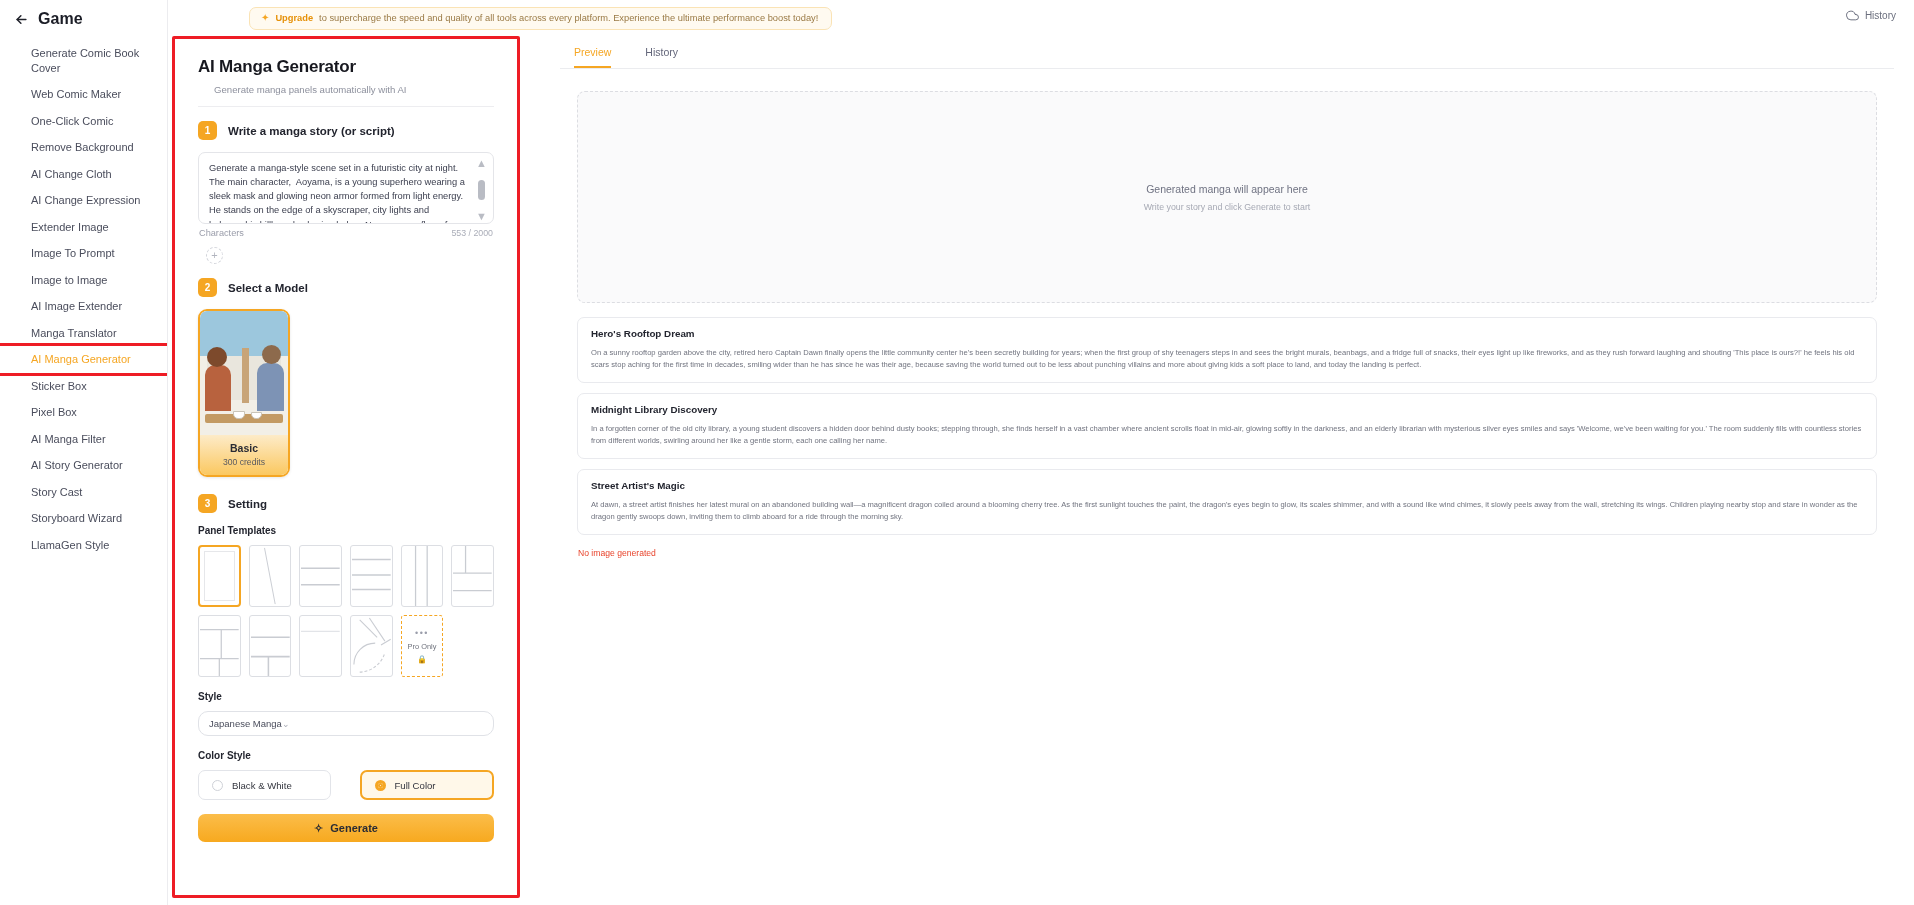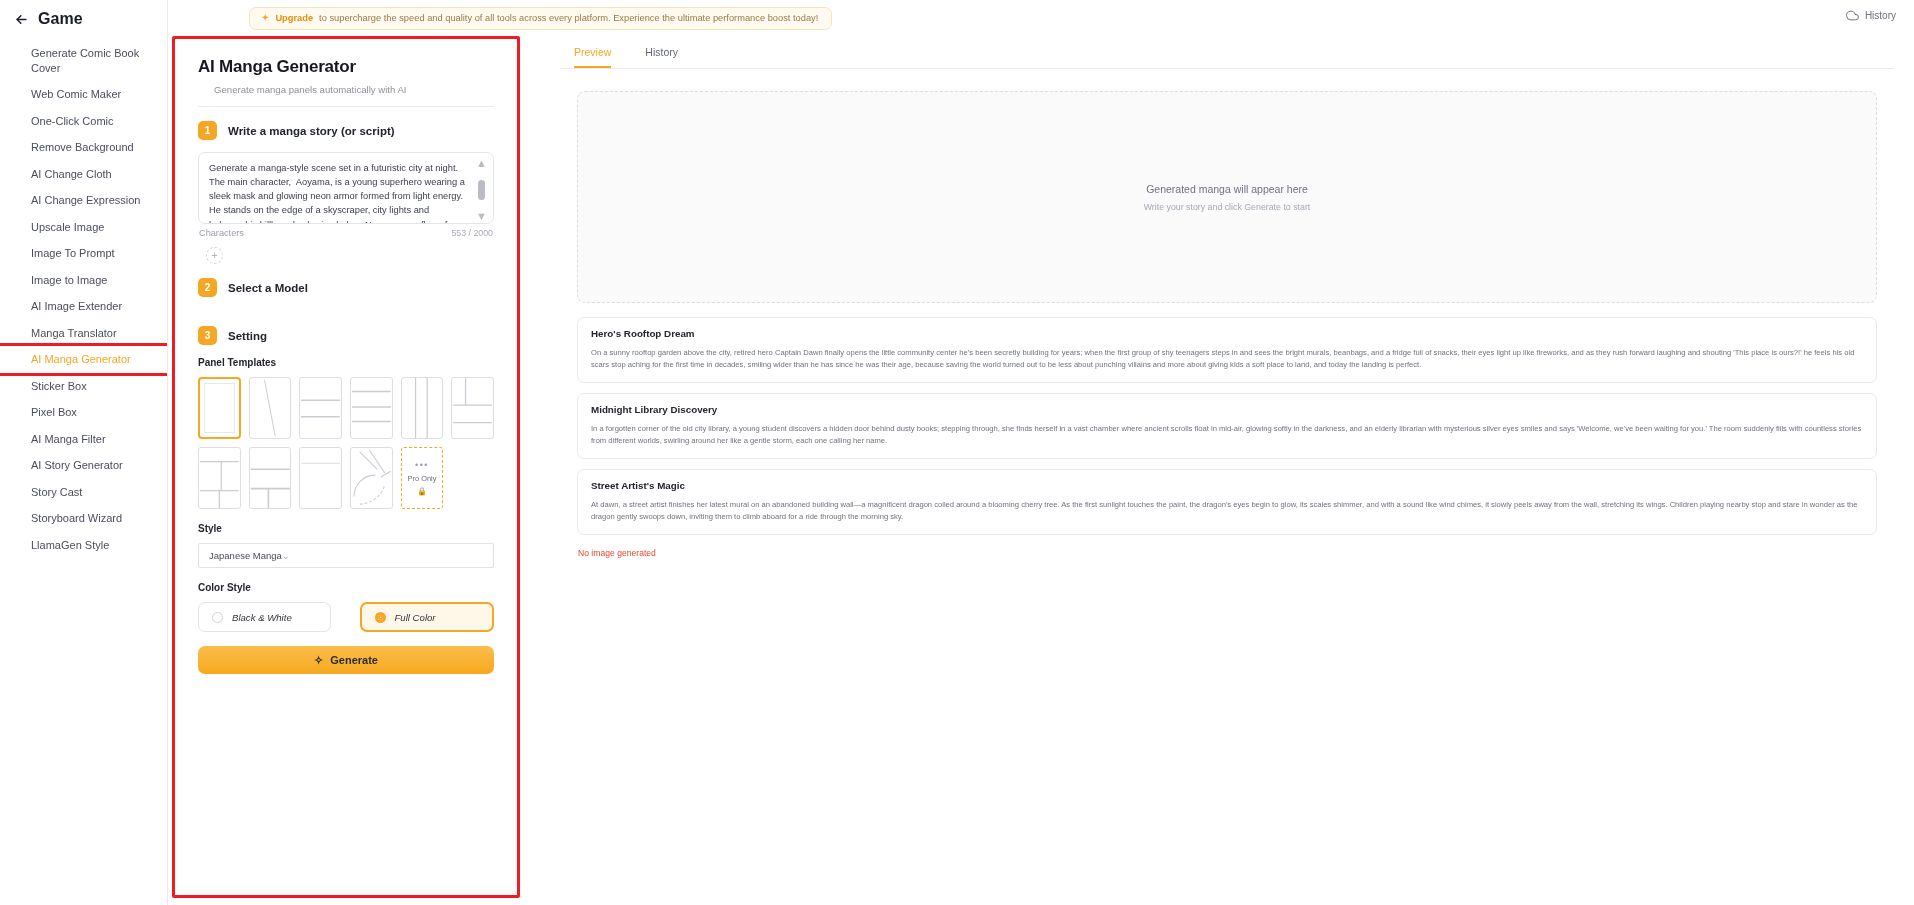--- a/index.html
+++ b/index.html
@@ -181,27 +181,27 @@
     height: 62px; border: 1px dashed #f5a623; border-radius: 3px;
     display: flex; flex-direction: column; align-items: center; justify-content: center;
     gap: 4px; cursor: pointer;
   }
   .tpl-pro .dots { color: #9a9daa; font-size: 9px; letter-spacing: 1.5px; line-height: 1; }
   .tpl-pro .po { font-size: 7.4px; color: #6e717c; }
   .tpl-pro .lock { font-size: 8px; color: #8d909d; }
 
   
   .sel-box {
-    height: 25px; border: 1px solid #e0e2e7; border-radius: 2px;
+    height: 25px; border: 1px solid #e0e2e7; border-radius: 10px;
     display: flex; align-items: center; 
     padding: 0 10px; font-size: 9.5px; color: #4a4d5c; cursor: pointer; background: #fff;
   }
   .sel-box .chev { color: #a8abb5; font-size: 9px; }
 
-  .radios { display: flex; gap: 29px; font-style: italic; }
+  .radios { display: flex; gap: 29px; }
   .radio {
     flex: 1; height: 30px; border: 1px solid #e2e4e9; border-radius: 7px;
     display: flex; align-items: center; gap: 9px; padding: 0 13px;
     font-size: 9.6px; color: #34363f; cursor: pointer; background: #fff;
   }
   .radio.sel { border: 2px solid #f5a623; background: #fff8e9; }
   .dot { width: 11px; height: 11px; border-radius: 50%; border: 1.5px solid #cfd2d8; flex: 0 0 auto; }
   .radio.sel .dot {
     border: 3px solid #f5a623; background: #fff;
     box-shadow: inset 0 0 0 2px #f5a623;
@@ -253,21 +253,21 @@
         </svg>
       <span class="sb-title">Game</span>
     </div>
     <nav class="sb-list">
       <div class="sb-item">Generate Comic Book Cover</div>
       <div class="sb-item">Web Comic Maker</div>
       <div class="sb-item">One-Click Comic</div>
       <div class="sb-item">Remove Background</div>
       <div class="sb-item">AI Change Cloth</div>
       <div class="sb-item">AI Change Expression</div>
-      <div class="sb-item">Upscale Image</div>
+      <div class="sb-item">Extender Image</div>
       <div class="sb-item">Image To Prompt</div>
       <div class="sb-item">Image to Image</div>
       <div class="sb-item">AI Image Extender</div>
       <div class="sb-item">Manga Translator</div>
       <div class="sb-item active hl">AI Manga Generator</div>
       <div class="sb-item">Sticker Box</div>
       <div class="sb-item">Pixel Box</div>
       <div class="sb-item">AI Manga Filter</div>
       <div class="sb-item">AI Story Generator</div>
       <div class="sb-item">Story Cast</div>
@@ -318,20 +318,40 @@
             <span class="char-lbl">Characters</span>
             <span class="char-cnt">553 / 2000</span>
           </div>
           <div class="add-btn">+</div>
 
           <div class="step" style="margin-top:14px">
             <div class="step-num">2</div>
             <div class="step-label">Select a Model</div>
           </div>
           <div class="models">
+            <div class="mcard sel">
+              <div class="mthumb">
+                <div class="art-bas">
+                  <div class="sky"></div>
+                    <div class="win"></div>
+                    <div class="post"></div>
+                  <div class="p1"></div>
+                    <div class="p1h"></div>
+                    <div class="p2"></div>
+                    <div class="p2h"></div>
+                  <div class="tbl"></div>
+                    <div class="cup"></div>
+                    <div class="cup2"></div>
+                </div>
+              </div>
+              <div class="mfoot">
+                <div class="mname">Basic</div>
+                <div class="mcred">300 credits</div>
+              </div>
+            </div>
           </div>
 
           <div class="step" style="margin-top:17px">
             <div class="step-num">3</div>
             <div class="step-label">Setting</div>
           </div>
 
           <div class="sect-lbl" style="margin-top:0">Panel Templates</div>
           <div class="tpl-grid">
             <div class="tpl sel">

